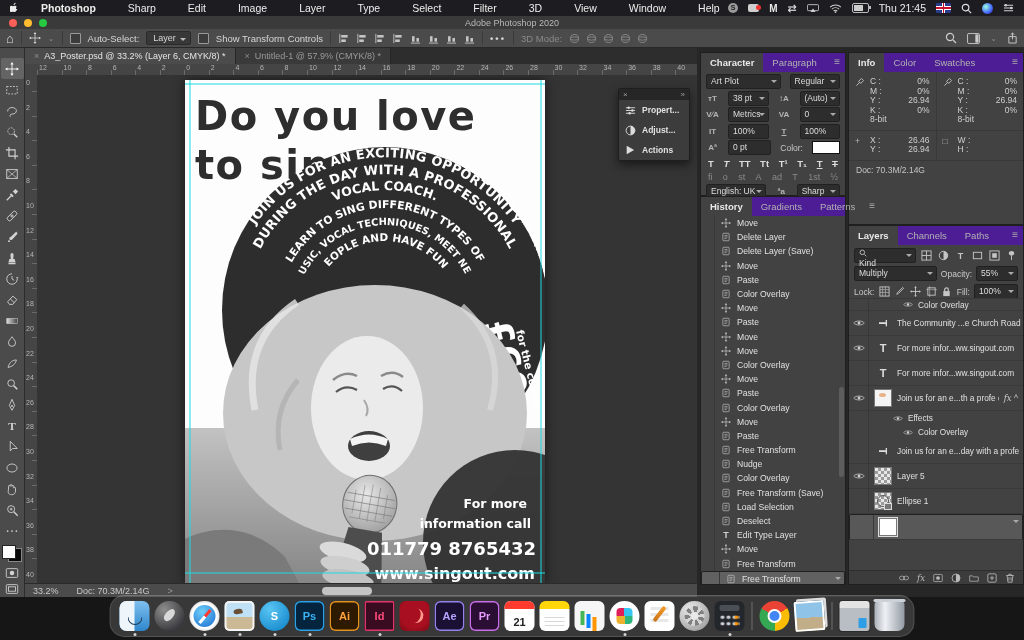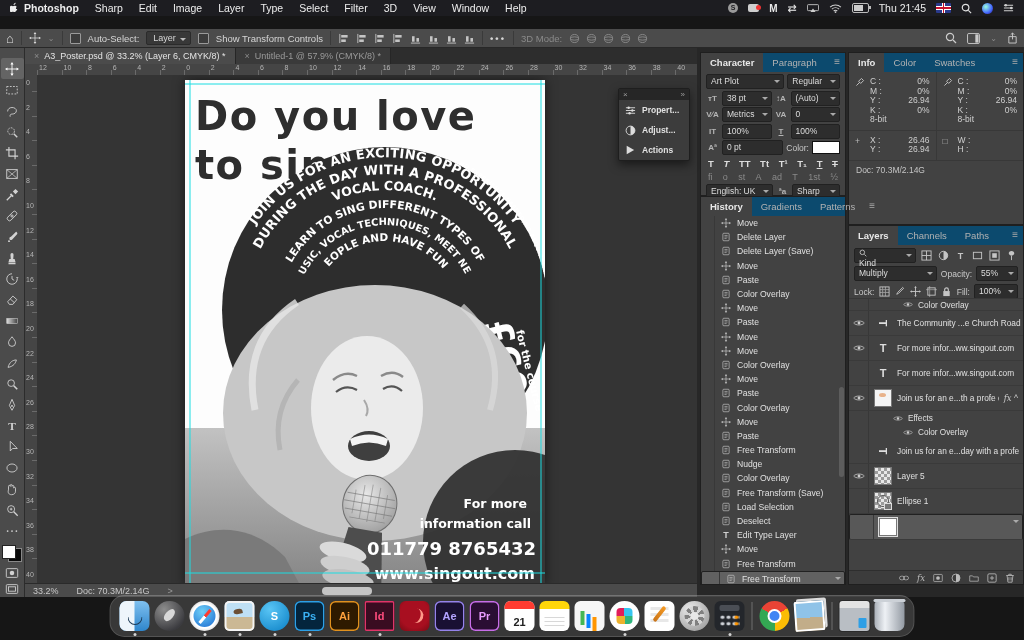--- a/index.html
+++ b/index.html
@@ -1,21 +1,21 @@
 <!DOCTYPE html>
 <html><head>
 <meta charset="utf-8">
 <style>
 html,body{margin:0;padding:0;width:1024px;height:640px;overflow:hidden;background:#161616;
 font-family:"Liberation Sans",sans-serif;-webkit-font-smoothing:antialiased;color:#ddd}
 #app{position:absolute;inset:0}
 svg{display:block}
 
 #menubar{position:absolute;left:0;top:0;width:1024px;height:16px;background:#1d1d21;display:flex;align-items:center;font-size:10.5px;color:#ededed;padding:0 10px;box-sizing:border-box;gap:0}
-#mb-items{display:flex;gap:16px;margin-left:4px}
+#mb-items{display:flex;gap:32px;margin-left:21px}
 .mi{cursor:default}.mi.b{font-weight:bold}
 #mb-right{margin-left:auto;display:flex;align-items:center;gap:10px}
 .mic{display:inline-flex;align-items:center;justify-content:center}
 .scirc{width:10px;height:10px;border-radius:50%;background:#9a9a9a;color:#1d1d21;font-size:7px;font-weight:bold;text-align:center;line-height:10px}
 .cam{width:11px;height:8px;background:#cfcfcf;border-radius:2px;position:relative}
 .cam::after{content:"";position:absolute;right:-2px;top:1px;width:5px;height:5px;background:#e33;border-radius:50%}
 .mm{font-weight:bold;font-size:10px;color:#e8e8e8}
 .batt{width:15px;height:8px;border:1px solid #bbb;border-radius:2px;position:relative}
 .batt::before{content:"";position:absolute;left:1px;top:1px;bottom:1px;width:9px;background:#ccc}
 .batt::after{content:"";position:absolute;right:-3px;top:2px;width:2px;height:3px;background:#bbb}
@@ -63,26 +63,26 @@
 #dstatus{position:absolute;left:0;bottom:0;right:0;height:13px;background:#4b4b4b;border-top:1px solid #2a2a2a;display:flex;align-items:center;font-size:9px;color:#c8c8c8;gap:18px;padding-left:8px}
 #hscroll{position:absolute;left:297px;bottom:2px;width:50px;height:8px;background:#d9d9d9;border-radius:4px;opacity:.85}
 
 #floatpanel{position:absolute;left:618px;top:88px;width:70px;background:#3c3c3c;border:1px solid #1e1e1e;border-radius:2px;box-shadow:0 4px 10px rgba(0,0,0,.5);z-index:5}
 #fphead{height:11px;background:#262626;display:flex;align-items:center;justify-content:space-between;padding:0 4px;color:#9a9a9a;font-size:8px}
 .fprow{display:flex;align-items:center;gap:5px;height:20px;padding:0 6px;font-size:8.5px;color:#e0e0e0;font-weight:bold}
 .fprow .fic{width:12px;text-align:center;color:#d8d8d8;font-weight:normal}
 
 #panels{position:absolute;left:697px;top:48px;width:327px;height:549px;background:#272727}
 .panel{position:absolute;background:#424242;border:1px solid #1f1f1f;box-sizing:border-box}
-.ptabs{height:19px;background:#0c4a6e;display:flex;font-size:9.5px;color:#b2b2b2;align-items:stretch}
+.ptabs{height:19px;background:#4c1d95;display:flex;font-size:9.5px;color:#b2b2b2;align-items:stretch}
 .ptab{padding:0 9px;line-height:19px;white-space:nowrap}
 .ptab.act{background:#424242;color:#e8e8e8;font-weight:bold}
 .pmenu{margin-left:auto;padding:0 5px;line-height:17px;color:#aaa;font-size:10px}
 
-.crow{display:flex;align-items:center;gap:3px;margin:2.5px 5px;height:14px;font-size:8.5px;color:#c9c9c9}
+.crow{display:flex;align-items:center;gap:9px;margin:2.5px 5px;height:14px;font-size:8.5px;color:#c9c9c9}
 .sel{flex:1;background:#2d2d2d;border:1px solid #212121;border-radius:2px;height:13px;line-height:12px;padding:0 10px 0 4px;color:#ddd;position:relative;white-space:nowrap;overflow:hidden;font-size:8.5px}
 .sel::after{content:"";position:absolute;right:3px;top:5px;border:3px solid transparent;border-top-color:#aaa}
 .inp{flex:1;background:#2d2d2d;border:1px solid #212121;border-radius:2px;height:13px;line-height:12px;padding:0 4px;color:#ddd;font-size:8.5px}
 .tico{width:13px;text-align:center;color:#b5b5b5;font-size:8px;flex:none;font-weight:bold}
 .tbtns{display:flex;justify-content:space-between;margin:3px 7px;color:#ddd;font-size:9.5px;font-weight:bold;align-items:baseline}
 .tbtns span{cursor:default}
 .tbtns .it{font-style:italic}.tbtns .un{text-decoration:underline}.tbtns .st{text-decoration:line-through}
 .tbtns.ot{color:#8a8a8a;font-weight:normal;font-size:9px}
 .cswatch{width:26px;height:11px;background:#fff;border:1px solid #111;flex:none}
 
@@ -233,20 +233,26 @@
       <span class="mic">
         <svg width="11" height="10" viewBox="0 0 12 10">
             <path d="M1 2h10M1 5h10M1 8h10" stroke="#d0d0d0" stroke-width="1.2"></path>
             <circle cx="3" cy="2" r="1.4" fill="#d0d0d0"></circle>
             <circle cx="9" cy="5" r="1.4" fill="#d0d0d0"></circle>
           </svg>
       </span>
     </div>
   </div>
 
+  <div id="titlebar">
+    <span class="tl r"></span>
+    <span class="tl y"></span>
+    <span class="tl g"></span>
+    <span id="wtitle">Adobe Photoshop 2020</span>
+  </div>
 
   <div id="optionsbar">
     <span class="home">⌂</span>
     <span class="osep"></span>
     <span class="oic">
       <svg width="12" height="12" viewBox="0 0 16 16">
           <path d="M8 2v12M2 8h12" stroke="#ddd" fill="none"></path>
           <path d="M8 0l1.8 2.8H6.2zM8 16l1.8-2.8H6.2zM0 8l2.8-1.8v3.6zM16 8l-2.8-1.8v3.6z" fill="#ddd"></path>
         </svg>
     </span>

